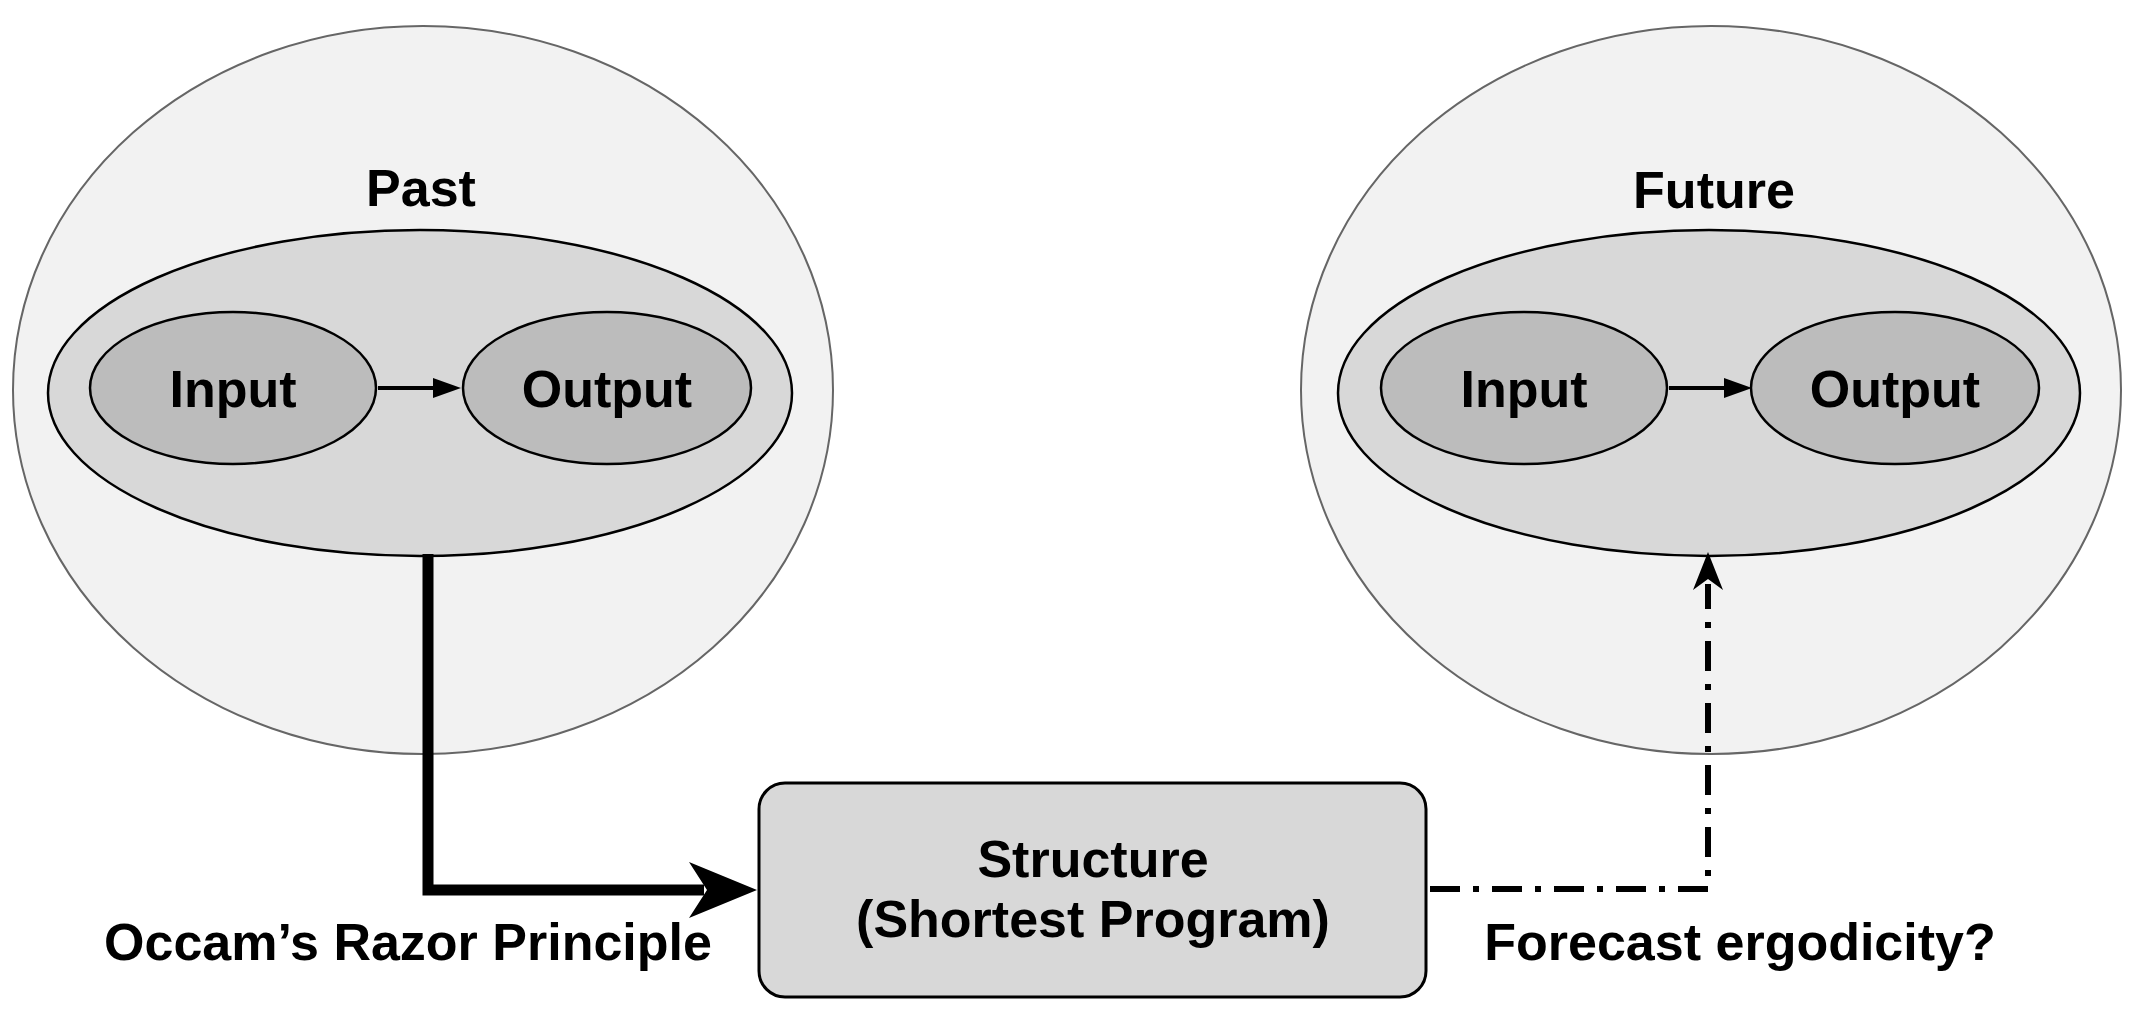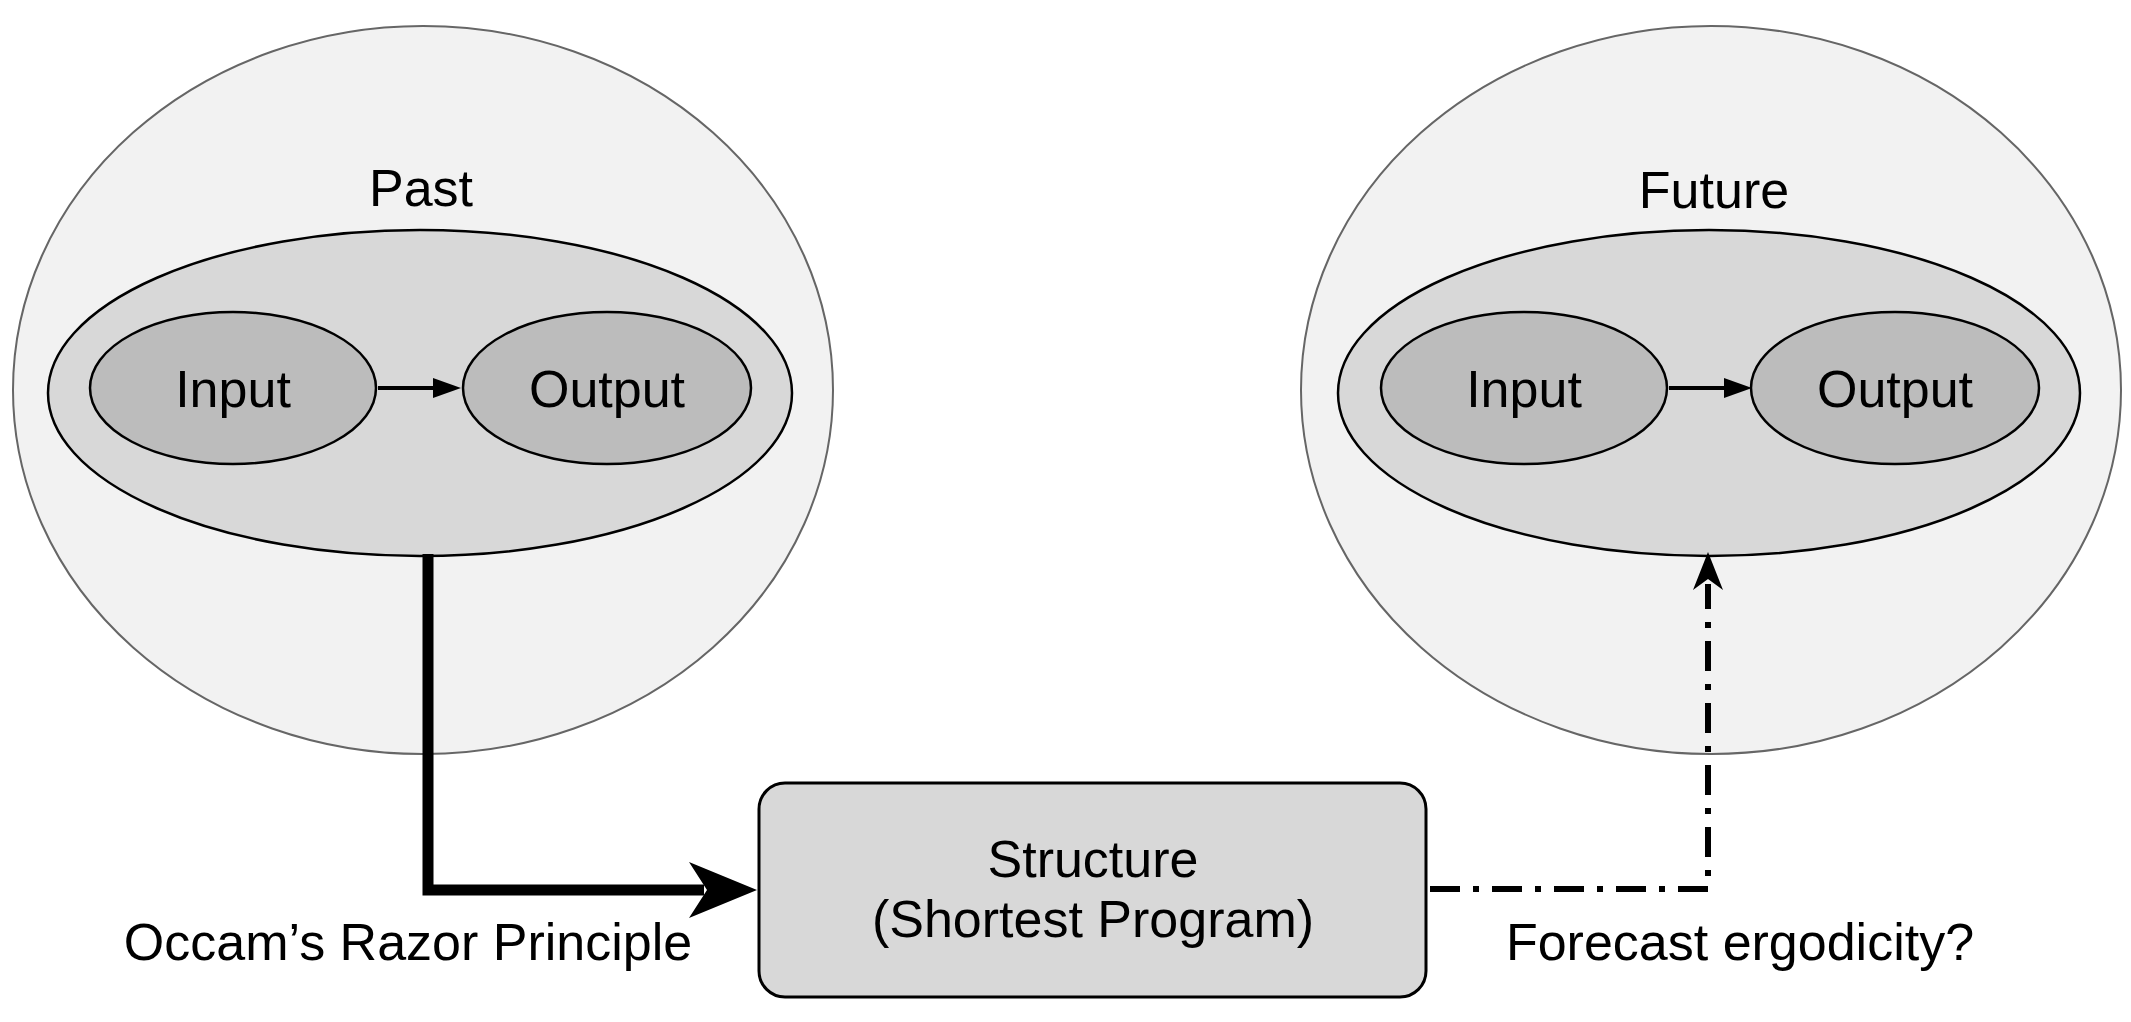--- a/index.html
+++ b/index.html
@@ -6,20 +6,21 @@
     margin: 0;
     padding: 0;
     background: #ffffff;
   }
   .canvas {
     position: relative;
     width: 2131px;
     height: 1022px;
     background: #ffffff;
     overflow: hidden;
+    font-weight: bold;
   }
   svg {
     display: block;
     font-family: "Liberation Sans", sans-serif;
   }
   text {
     font-family: "Liberation Sans", sans-serif;
     font-size: 52px;
     fill: #000000;
   }

